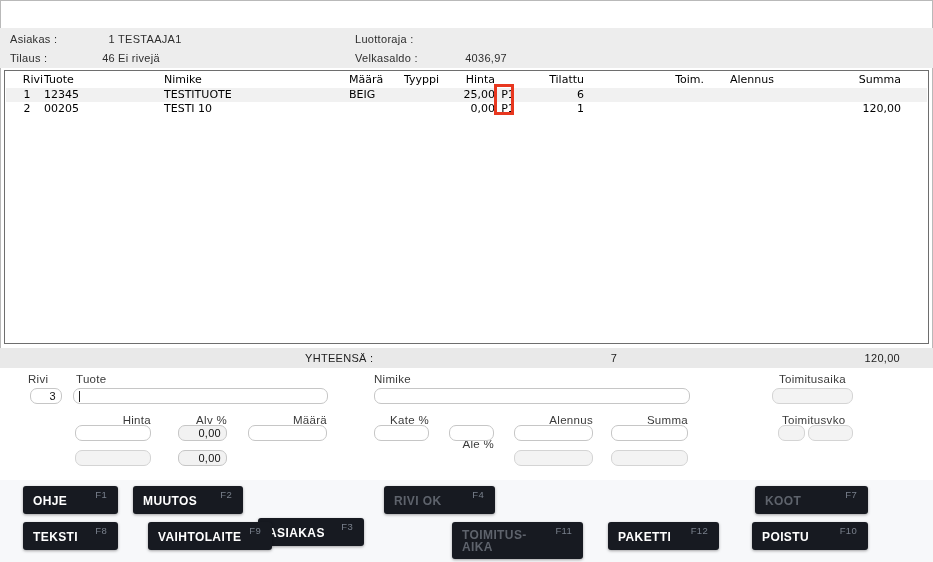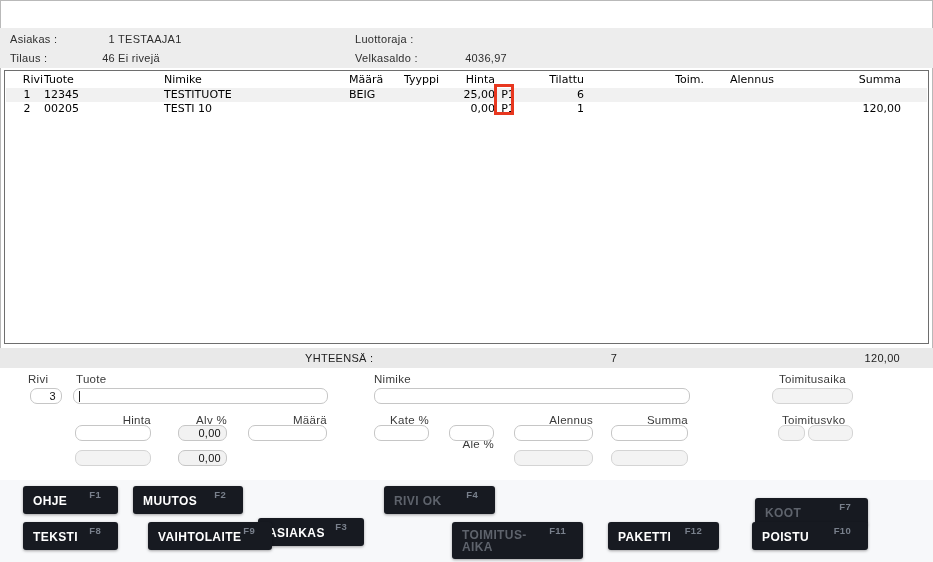--- a/index.html
+++ b/index.html
@@ -75,21 +75,21 @@
   .ibox.num { text-align:right; }
   .ir1 { top:20px; } .ir2 { top:57px; } .ir3 { top:82px; }
   .caret { position:absolute; left:5px; top:2px; width:1px; height:11px; background:#222; }
 
   
   .buttonbar { position:absolute; left:0; top:480px; width:933px; height:82px; background:#f7f8fa; }
   .btn { position:absolute; height:28px; background:#171a21; border-radius:3px;
          color:#fff; font-size:12px; font-weight:bold; letter-spacing:.4px;
          display:flex; align-items:flex-end; padding:0 8px 6px 10px;
          box-shadow:0 1px 3px rgba(0,0,0,.35); cursor:default; }
-  .btn .fkey { position:absolute; top:3px; right:17px; font-size:9.5px; font-weight:bold;
+  .btn .fkey { position:absolute; top:3px; right:11px; font-size:9.5px; font-weight:normal;
                color:#79808c; letter-spacing:.3px; }
   .btn.disabled { color:#5e636c; }
   .brow1 { top:6px; } .brow2 { top:42px; }
   .btn.tall { height:37px; }
   .btn .l2wrap { display:flex; flex-direction:column; line-height:12px; }
 </style>
 </head>
 <body>
 
 <div class="window">
@@ -201,21 +201,21 @@
         <span class="fkey">F2</span>
       </div>
     <div class="btn brow1" style="left:258px; width:106px;margin-top:32px;">
         <span>ASIAKAS</span>
         <span class="fkey">F3</span>
       </div>
     <div class="btn brow1 disabled" style="left:384px; width:111px;">
         <span>RIVI OK</span>
         <span class="fkey">F4</span>
       </div>
-    <div class="btn brow1 disabled" style="left:755px; width:113px;margin-top:12px;">
+    <div class="btn brow1 disabled" style="left:755px; width:113px;">
         <span>KOOT</span>
         <span class="fkey">F7</span>
       </div>
 
     <div class="btn brow2" style="left:23px; width:95px;">
         <span>TEKSTI</span>
         <span class="fkey">F8</span>
       </div>
     <div class="btn brow2" style="left:148px; width:124px;">
         <span>VAIHTOLAITE</span>

